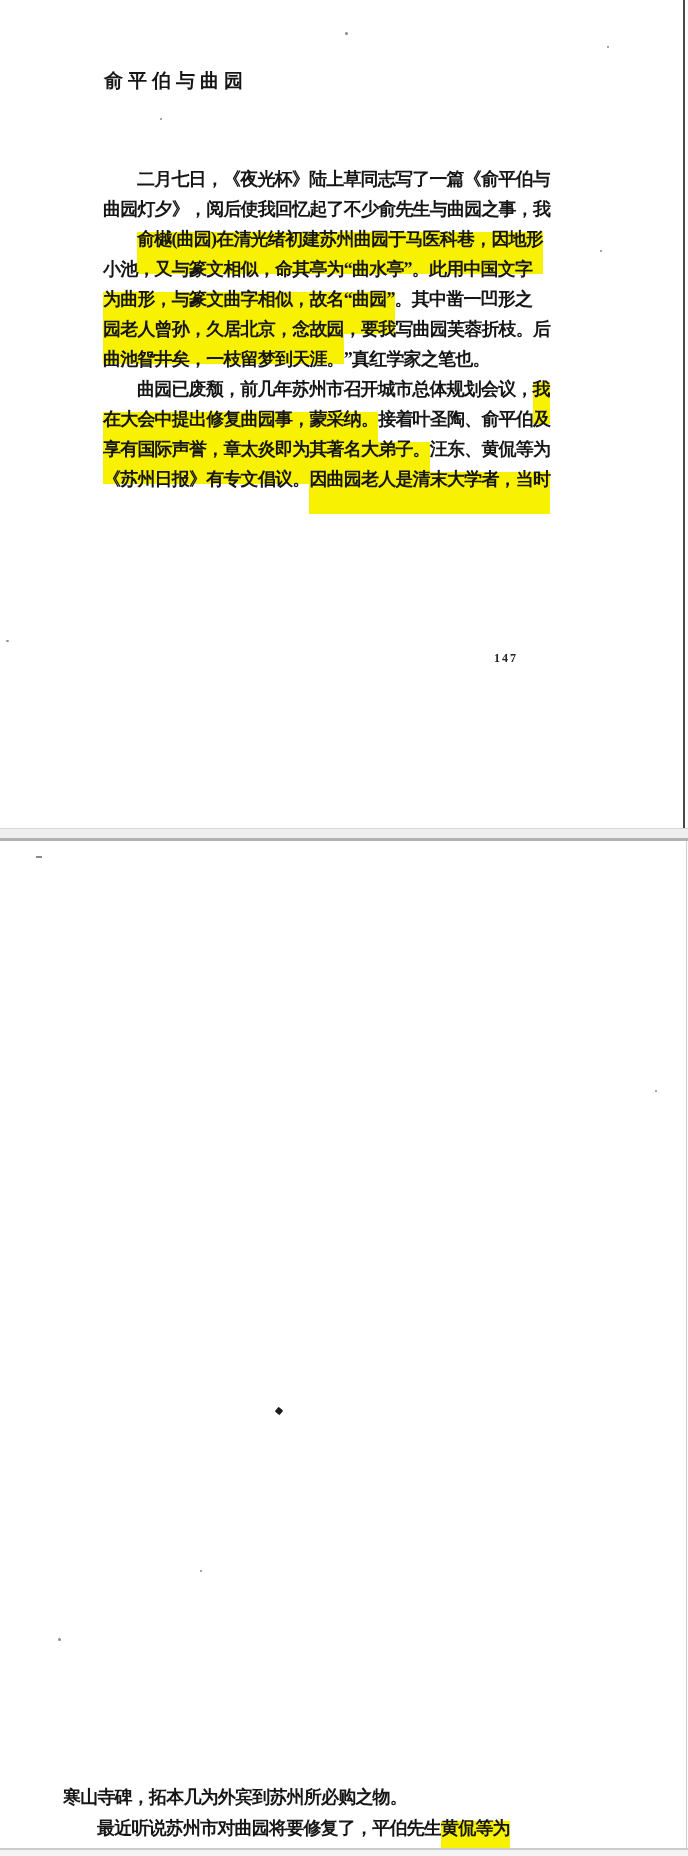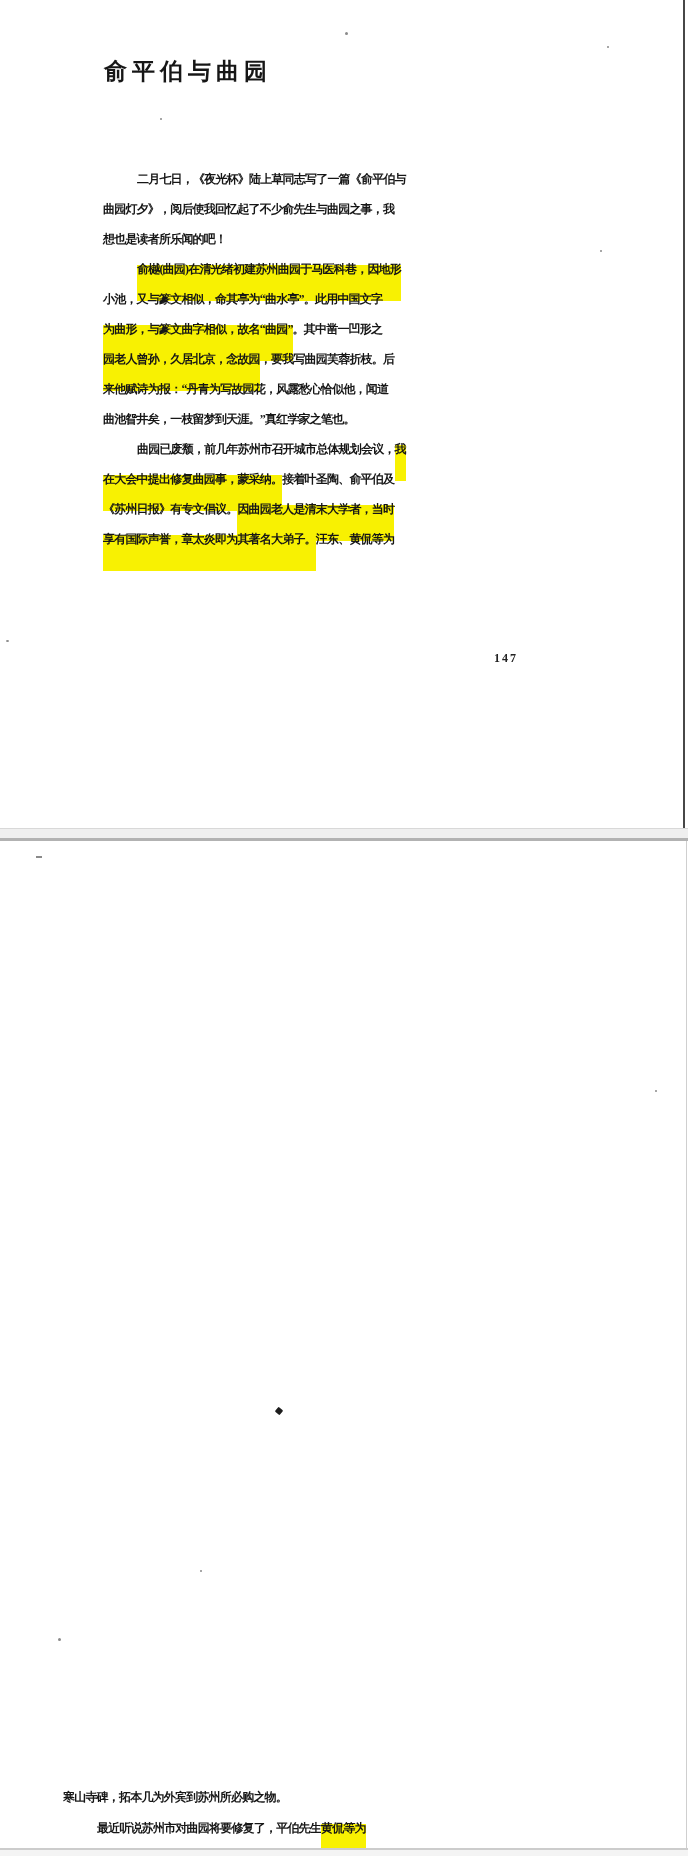--- a/index.html
+++ b/index.html
@@ -19,25 +19,25 @@
     border-top:1px solid #d8d8d8;
   }
   #bottom-edge {
     position:absolute; left:0; top:1848px; width:688px; height:8px;
     background:#f4f4f4; border-top:2px solid #cccccc; box-sizing:border-box;
   }
   #page1-edge-line { position:absolute; left:683px; top:0; width:2px; height:828px; background:#474747; }
   #page2-edge-line { position:absolute; left:686px; top:841px; width:1px; height:1007px; background:#cfcfcf; }
 
   .title {
-    position:absolute; left:104px; top:56px;
-    font-size:23px; font-weight:bold; letter-spacing:5px; white-space:nowrap;
+    position:absolute; left:104px; top:68px;
+    font-size:19px; font-weight:bold; letter-spacing:5px; white-space:nowrap;
   }
   .body-col {
-    position:absolute; font-size:12px; font-weight:bold;
+    position:absolute; font-size:18px; font-weight:bold;
     letter-spacing:-0.8px; white-space:nowrap;
   }
   #p1-body { left:103px; top:164px; width:474px; line-height:30px; }
   #p2-body { left:63px;  top:941px; width:474px; line-height:31px; }
   .line { height:inherit; }
   .line.indent { padding-left:34px; }
   .hl {
     background:linear-gradient(180deg, rgba(248,241,2,0) 3px, var(--hl) 3px);
     padding-bottom:25px;
   }
@@ -51,31 +51,29 @@
 </head>
 <body>
 
 <div id="scan-canvas" style="--hl: #f8f102;">
 
   <div class="page" id="page-147">
     <div class="title">俞平伯与曲园</div>
     <div class="body-col" id="p1-body">
         <div class="line indent"><span>二月七日，《夜光杯》陆上草同志写了一篇《俞平伯与</span></div>
         <div class="line"><span>曲园灯夕》，阅后使我回忆起了不少俞先生与曲园之事，我</span></div>
-        <div class="line"><span>想也是读者所乐闻的吧！</span></div>
         <div class="line indent"><span class="hl">俞樾(曲园)在清光绪初建苏州曲园于马医科巷，因地形</span></div>
         <div class="line"><span>小池，又与篆文相似，命其亭为“曲水亭”。此用中国文字</span></div>
         <div class="line"><span class="hl">为曲形，与篆文曲字相似，故名“曲园”</span><span>。其中凿一凹形之</span></div>
         <div class="line"><span class="hl">园老人曾孙，久居北京，念故园</span><span>，要我写曲园芙蓉折枝。后</span></div>
-        <div class="line"><span>来他赋诗为报：“丹青为写故园花，风露愁心恰似他，闻道</span></div>
         <div class="line"><span>曲池眢井矣，一枝留梦到天涯。”真红学家之笔也。</span></div>
         <div class="line indent"><span>曲园已废颓，前几年苏州市召开城市总体规划会议，</span><span class="hl">我</span></div>
         <div class="line"><span class="hl">在大会中提出修复曲园事，蒙采纳。</span><span>接着叶圣陶、俞平伯及</span></div>
+        <div class="line"><span class="hl">享有国际声誉，章太炎即为其著名大弟子。</span><span>汪东、黄侃等为</span></div>
         <div class="line"><span>《苏州日报》有专文倡议。</span><span class="hl">因曲园老人是清末大学者，当时</span></div>
-        <div class="line"><span class="hl">享有国际声誉，章太炎即为其著名大弟子。</span><span>汪东、黄侃等为</span></div>
       </div>
     <div class="page-num" id="pn-147">147</div>
   </div>
 
   <div id="page-divider"></div>
 
   <div class="page" id="page-148">
     <div class="body-col" id="p2-body">
         <div class="line"><span>寒山寺碑，拓本几为外宾到苏州所必购之物。</span></div>
         <div class="line indent"><span>最近听说苏州市对曲园将要修复了，平伯先生</span><span class="hl">黄侃等为</span></div>

